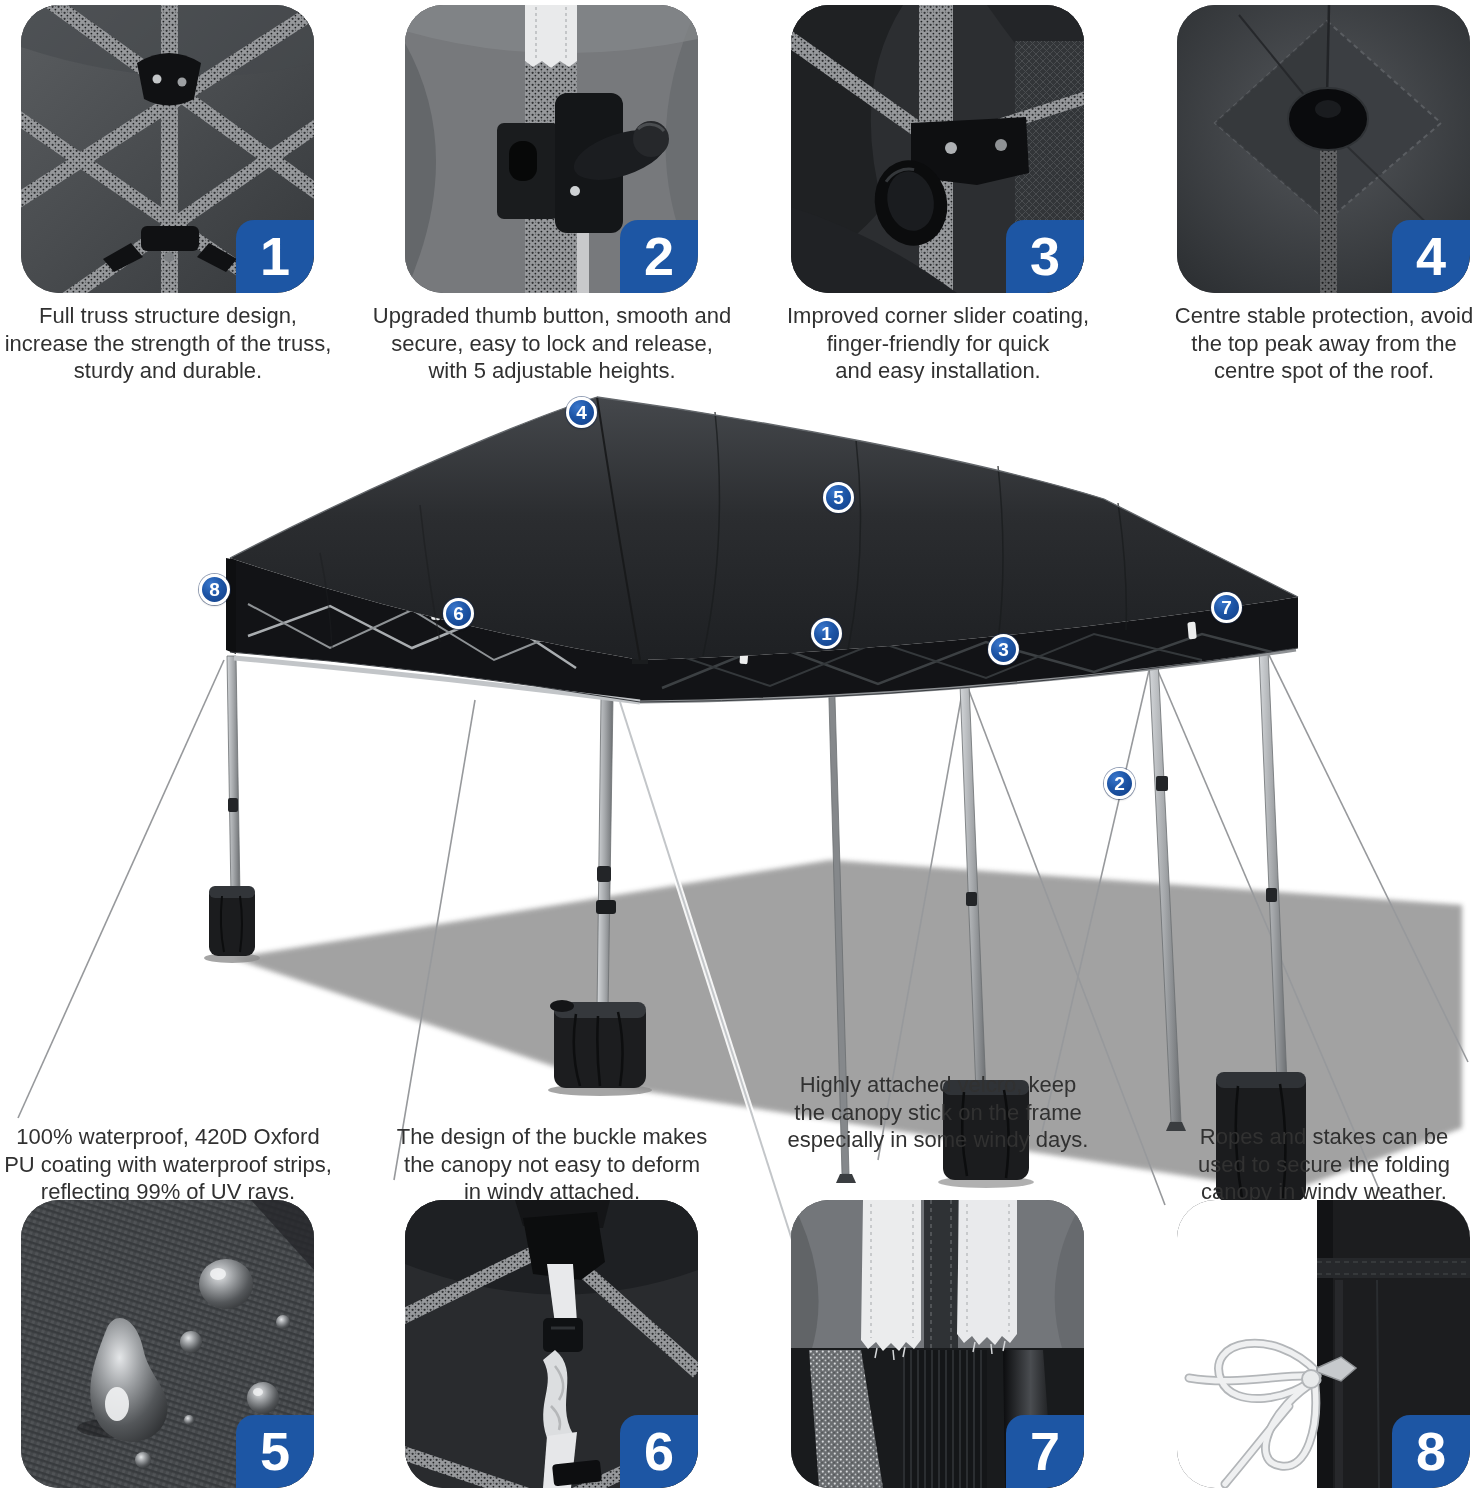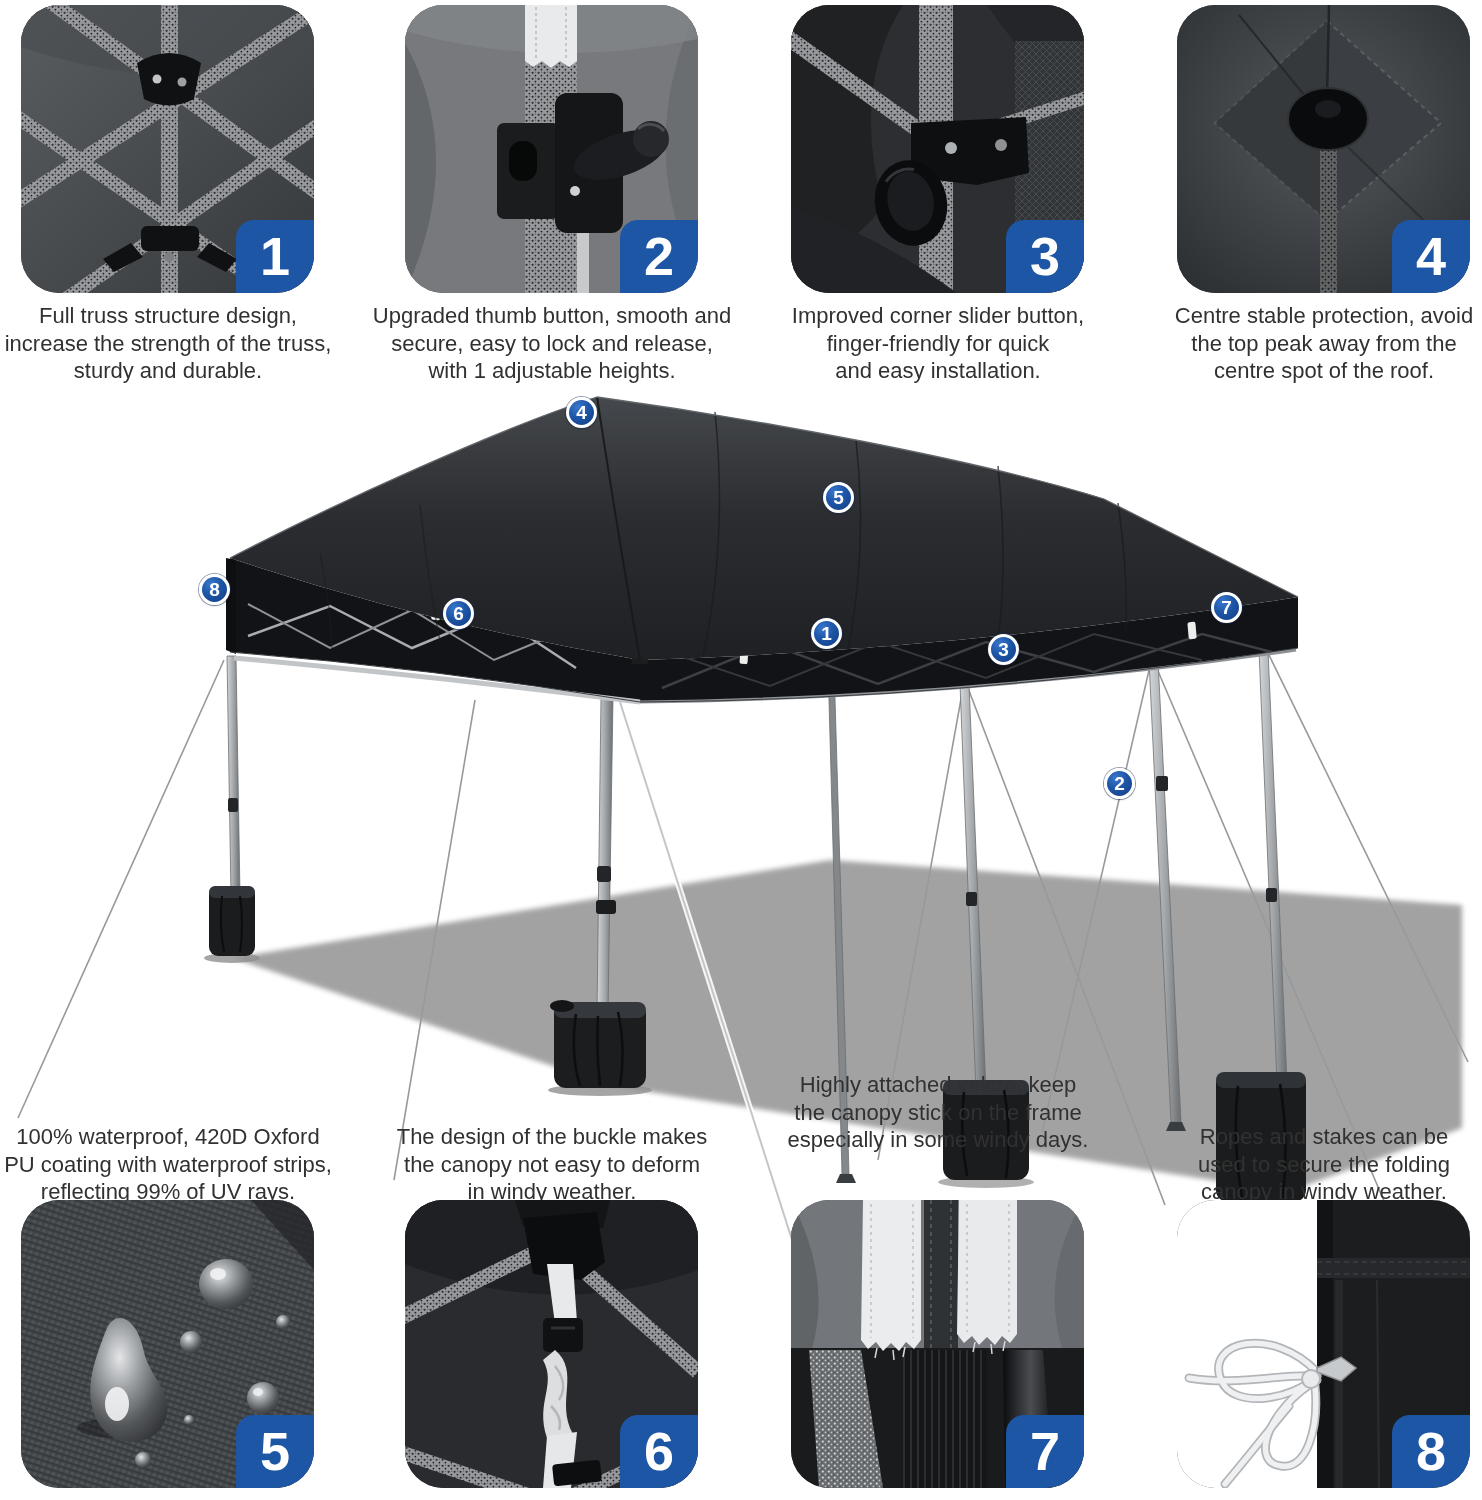--- a/index.html
+++ b/index.html
@@ -183,22 +183,22 @@
     <ellipse cx="151" cy="104" rx="13" ry="9" fill="#1a1c1f"></ellipse>
   </svg>
   <div class="badge">4</div>
 </div>
 
 <p class="cap" style="left:-22px;top:302px">Full truss structure design,
 increase the strength of the truss,
 sturdy and durable.</p>
 <p class="cap" style="left:362px;top:302px">Upgraded thumb button, smooth and
 secure, easy to lock and release,
-with 1 adjustable heights.</p>
-<p class="cap" style="left:748px;top:302px">Improved corner slider button,
+with 5 adjustable heights.</p>
+<p class="cap" style="left:748px;top:302px">Improved corner slider coating,
 finger-friendly for quick
 and easy installation.</p>
 <p class="cap" style="left:1134px;top:302px">Centre stable protection, avoid
 the top peak away from the
 centre spot of the roof.</p>
 
 <svg id="tent-diagram" viewBox="0 388 1482 1072">
 
   <polygon points="233,958 830,860 1462,905 1462,1128 1288,1192 612,1086" fill="#9e9e9e" filter="url(#soft)" opacity="0.95"></polygon>
 
@@ -293,21 +293,21 @@
 <div class="callout" style="left:823px;top:482px">5</div>
 <div class="callout" style="left:443px;top:598px">6</div>
 <div class="callout" style="left:1211px;top:592px">7</div>
 <div class="callout" style="left:199px;top:574px">8</div>
 
 <p class="cap" style="left:-22px;top:1123px">100% waterproof, 420D Oxford
 PU coating with waterproof strips,
 reflecting 99% of UV rays.</p>
 <p class="cap" style="left:362px;top:1123px">The design of the buckle makes
 the canopy not easy to deform
-in windy weather.</p>
+in windy attached.</p>
 <p class="cap" style="left:748px;top:1071px">Highly attached velcro, keep
 the canopy stick on the frame
 especially in some windy days.</p>
 <p class="cap" style="left:1134px;top:1123px">Ropes and stakes can be
 used to secure the folding
 canopy in windy weather.</p>
 
 <div class="photo" style="left:21px;top:1200px">
   <svg viewBox="0 0 293 288" preserveAspectRatio="none">
     <rect width="293" height="288" fill="url(#weave)"></rect>

